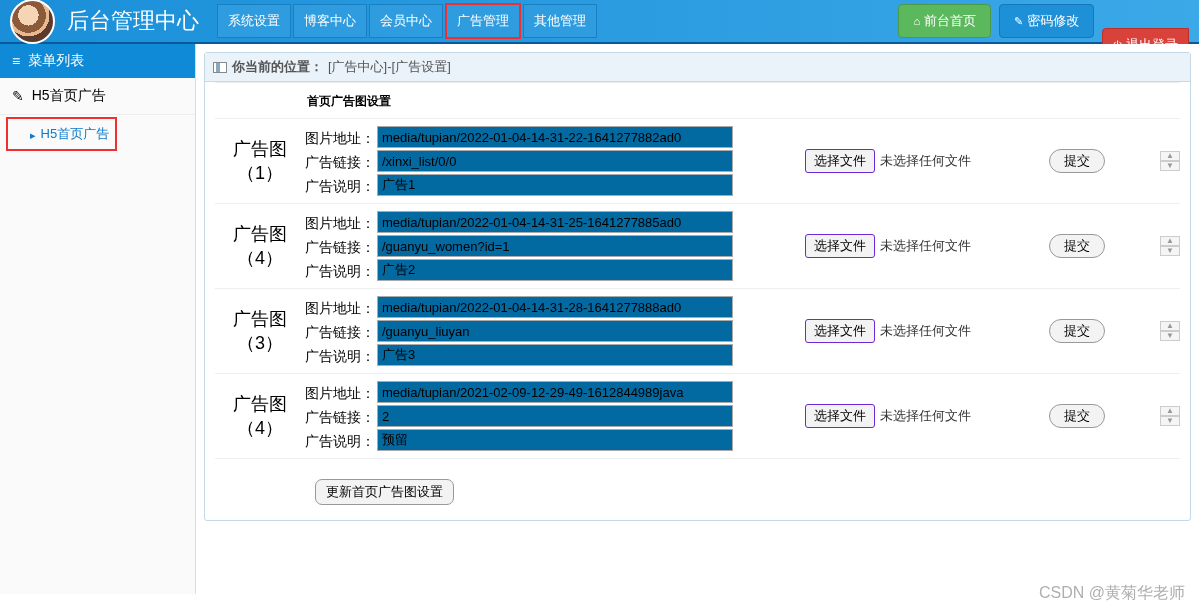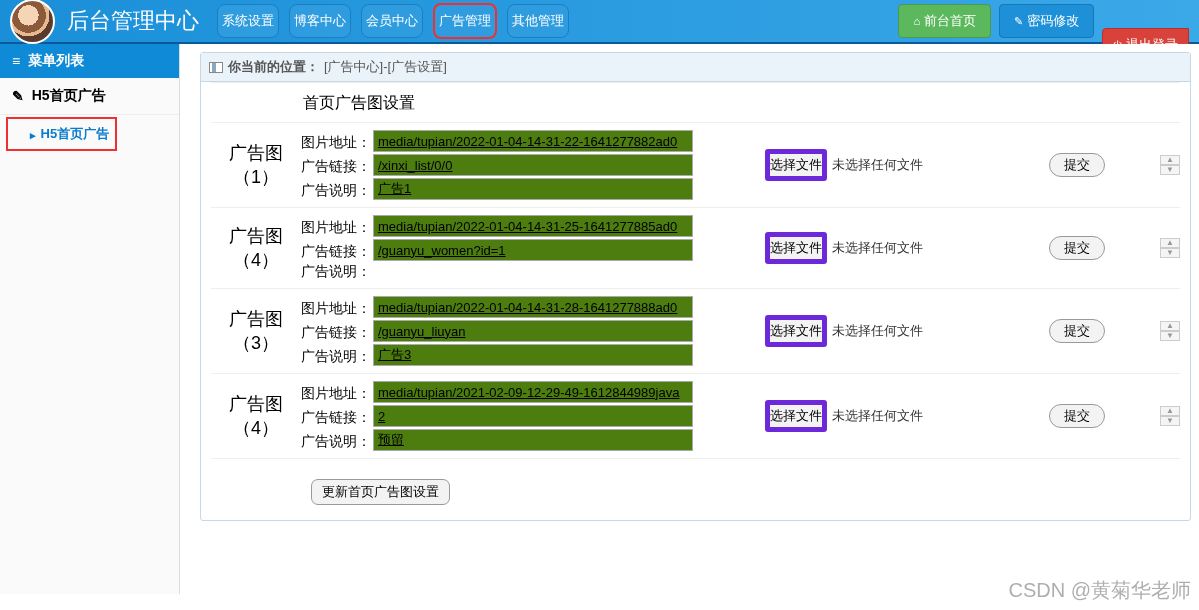--- a/index.html
+++ b/index.html
@@ -2,68 +2,68 @@
 <html><head>
   <meta charset="utf-8">
   <style>
     * { box-sizing: border-box; margin: 0; padding: 0; }
     body { font-family: "Microsoft YaHei", Arial, sans-serif; font-size: 13px; background: #fff; width: 1199px; }
     
     
     .header { background: linear-gradient(to right, #1a8fd8, #3ba8e8); height: 44px; display: flex; align-items: center; padding: 0 10px; color: #fff; border-bottom: 2px solid #0a5a9a; }
     .avatar { width: 45px; height: 45px; border-radius: 50%; background: radial-gradient(circle at 40% 35%, #f5d5b5 28%, #8b5a3a 28%, #8b5a3a 48%, #e8b890 48%, #e8b890 58%, #5a3a2a 58%); border: 2px solid #fff; margin-right: 12px; }
     .app-title { font-size: 22px; margin-right: 18px; }
-    .nav-btn { background: #2e9cdf; color: #fff; border: 1px solid #1a7fc2; padding: 7px 4px; margin-right: 10px; border-radius: 8px; cursor: pointer; font-size: 13px; }
+    .nav-btn { background: #2e9cdf; color: #fff; border: 1px solid #1a7fc2; padding: 7px 10px; margin-right: 2px; border-radius: 0; cursor: pointer; font-size: 13px; }
     .nav-btn.highlighted { border: 2px solid #f03030; }
     .spacer { flex: 1; }
     .btn-green { background: #5cb85c; border: 1px solid #4a9a4a; color: #fff; padding: 7px 14px; margin-right: 8px; border-radius: 4px; cursor: pointer; font-size: 13px; }
     .btn-blue { background: #1e90d8; border: 1px solid #1578b8; color: #fff; padding: 7px 14px; margin-right: 8px; border-radius: 4px; cursor: pointer; font-size: 13px; }
     .btn-red { background: #d8423b; border: 1px solid #b83028; color: #fff; padding: 7px 10px; border-radius: 4px 0 0 4px; cursor: pointer; font-size: 13px; margin-top: 48px; }
     .icon-mini { margin-right: 4px; font-size: 11px; }
     
     .layout { display: flex; }
     
     
-    .sidebar { width: 180px; background: #fafafa; border-right: 1px solid #ddd; min-height: 550px; font-weight: bold; }
+    .sidebar { width: 196px; background: #fafafa; border-right: 1px solid #ddd; min-height: 550px; }
     .sb-head { background: #0e8ad6; color: #fff; padding: 8px 12px; display: flex; align-items: center; gap: 8px; font-size: 14px; }
     .sb-section { padding: 9px 12px; border-bottom: 1px solid #eee; display: flex; align-items: center; gap: 8px; font-size: 14px; }
     .sb-sub { padding: 6px 6px 6px 22px; color: #0a7acc; font-size: 13px; display: flex; align-items: center; gap: 5px; cursor: pointer; width: fit-content; margin: 2px 0 2px 6px; }
     .sb-sub.highlighted { border: 2px solid #f03030; }
     .tri::before { content: "▸"; color: #0a7acc; font-size: 11px; }
     .edit-icon::before { content: "✎"; }
     .list-icon::before { content: "≡"; font-weight: bold; }
     
     
     .main { flex: 1; padding: 8px; background: #fff; }
-    .panel { border: 1px solid #c4d8e8; border-radius: 3px; margin-left: 12px; }
+    .panel { border: 1px solid #c4d8e8; border-radius: 3px; }
     .bc-bar { background: #eaf3fa; border-bottom: 1px solid #c4d8e8; padding: 5px 8px; color: #555; display: flex; align-items: center; gap: 5px; }
     .bc-icon { width: 14px; height: 11px; border: 1px solid #888; display: inline-block; position: relative; background: #fff; }
     .bc-icon::before { content: ""; position: absolute; left: 2px; top: 0; bottom: 0; width: 4px; background: #8ab; }
     .section { padding: 0 10px; }
-    .sec-title { font-size: 16px; font-weight: normal; padding: 10px 0 8px 92px; border-top: 1px solid #eee; }
+    .sec-title { font-size: 12px; font-weight: bold; padding: 10px 0 8px 92px; border-top: 1px solid #eee; }
     
     .row { display: flex; align-items: center; padding: 6px 0; border-top: 1px solid #eee; }
     .row:first-of-type { border-top: 1px solid #eee; }
     .row-label { width: 90px; text-align: center; font-size: 18px; }
     .fields { flex: 0 0 auto; }
     .fline { display: flex; align-items: flex-end; padding: 1px 0; }
     .flabel { width: 72px; font-size: 14px; }
-    .finput { width: 320px; height: 22px; border: 1px solid #aaa; padding: 1px 4px; font-size: 13px; background: #4d7c0f; text-decoration: underline; }
+    .finput { width: 356px; height: 22px; border: 1px solid #aaa; padding: 1px 4px; font-size: 13px; background: #0369a1; }
     .filecol { width: 200px; display: flex; align-items: center; gap: 5px; margin-left: 72px; }
-    .filebtn { border: 5px solid #6d28d9; background: #f3f3f3; padding: 2px 0; border-radius: 3px; font-size: 13px; cursor: pointer; }
+    .filebtn { border: 1px solid #6d28d9; background: #f3f3f3; padding: 2px 8px; border-radius: 3px; font-size: 13px; cursor: pointer; }
     .filetext { font-size: 13px; color: #333; }
     .submitcol { flex: 1; text-align: right; padding-right: 55px; }
     .submitbtn { border: 1px solid #999; background: #f3f3f3; padding: 2px 14px; border-radius: 12px; font-size: 13px; cursor: pointer; }
     .stepcol { width: 20px; display: flex; flex-direction: column; }
     .step { font-size: 8px; line-height: 8px; color: #999; border: 1px solid #ccc; background: #f5f5f5; text-align: center; cursor: pointer; user-select: none; }
     
     .footer-btn-row { padding: 20px 0 15px 100px; border-top: 1px solid #eee; }
     .updatebtn { border: 1px solid #999; background: #f3f3f3; padding: 3px 10px; border-radius: 7px; font-size: 13px; cursor: pointer; }
     
-    .watermark { position: fixed; bottom: 6px; right: 8px; color: rgba(120,120,120,0.6); font-size: 20px; pointer-events: none; }
+    .watermark { position: fixed; bottom: 6px; right: 14px; color: rgba(120,120,120,0.6); font-size: 16px; pointer-events: none; }
   </style>
 </head>
 <body>
 
 <div class="header">
   <div class="avatar"></div>
   <div class="app-title">后台管理中心</div>
   <button class="nav-btn">系统设置</button>
   <button class="nav-btn">博客中心</button>
   <button class="nav-btn">会员中心</button>
@@ -135,20 +135,21 @@
       <div class="fline">
                   <span class="flabel">图片地址：</span>
                   <input class="finput" value="media/tupian/2022-01-04-14-31-25-1641277885ad0" style="">
                 </div>
       <div class="fline">
                   <span class="flabel">广告链接：</span>
                   <input class="finput" value="/guanyu_women?id=1" style="">
                 </div>
       <div class="fline">
                   <span class="flabel">广告说明：</span>
+                  <input class="finput" value="广告2" style="">
                 </div>
     </div>
     <div class="filecol">
       <button class="filebtn">选择文件</button>
       <span class="filetext">未选择任何文件</span>
     </div>
     <div class="submitcol">
       <button class="submitbtn">提交</button>
     </div>
     <div class="stepcol">

